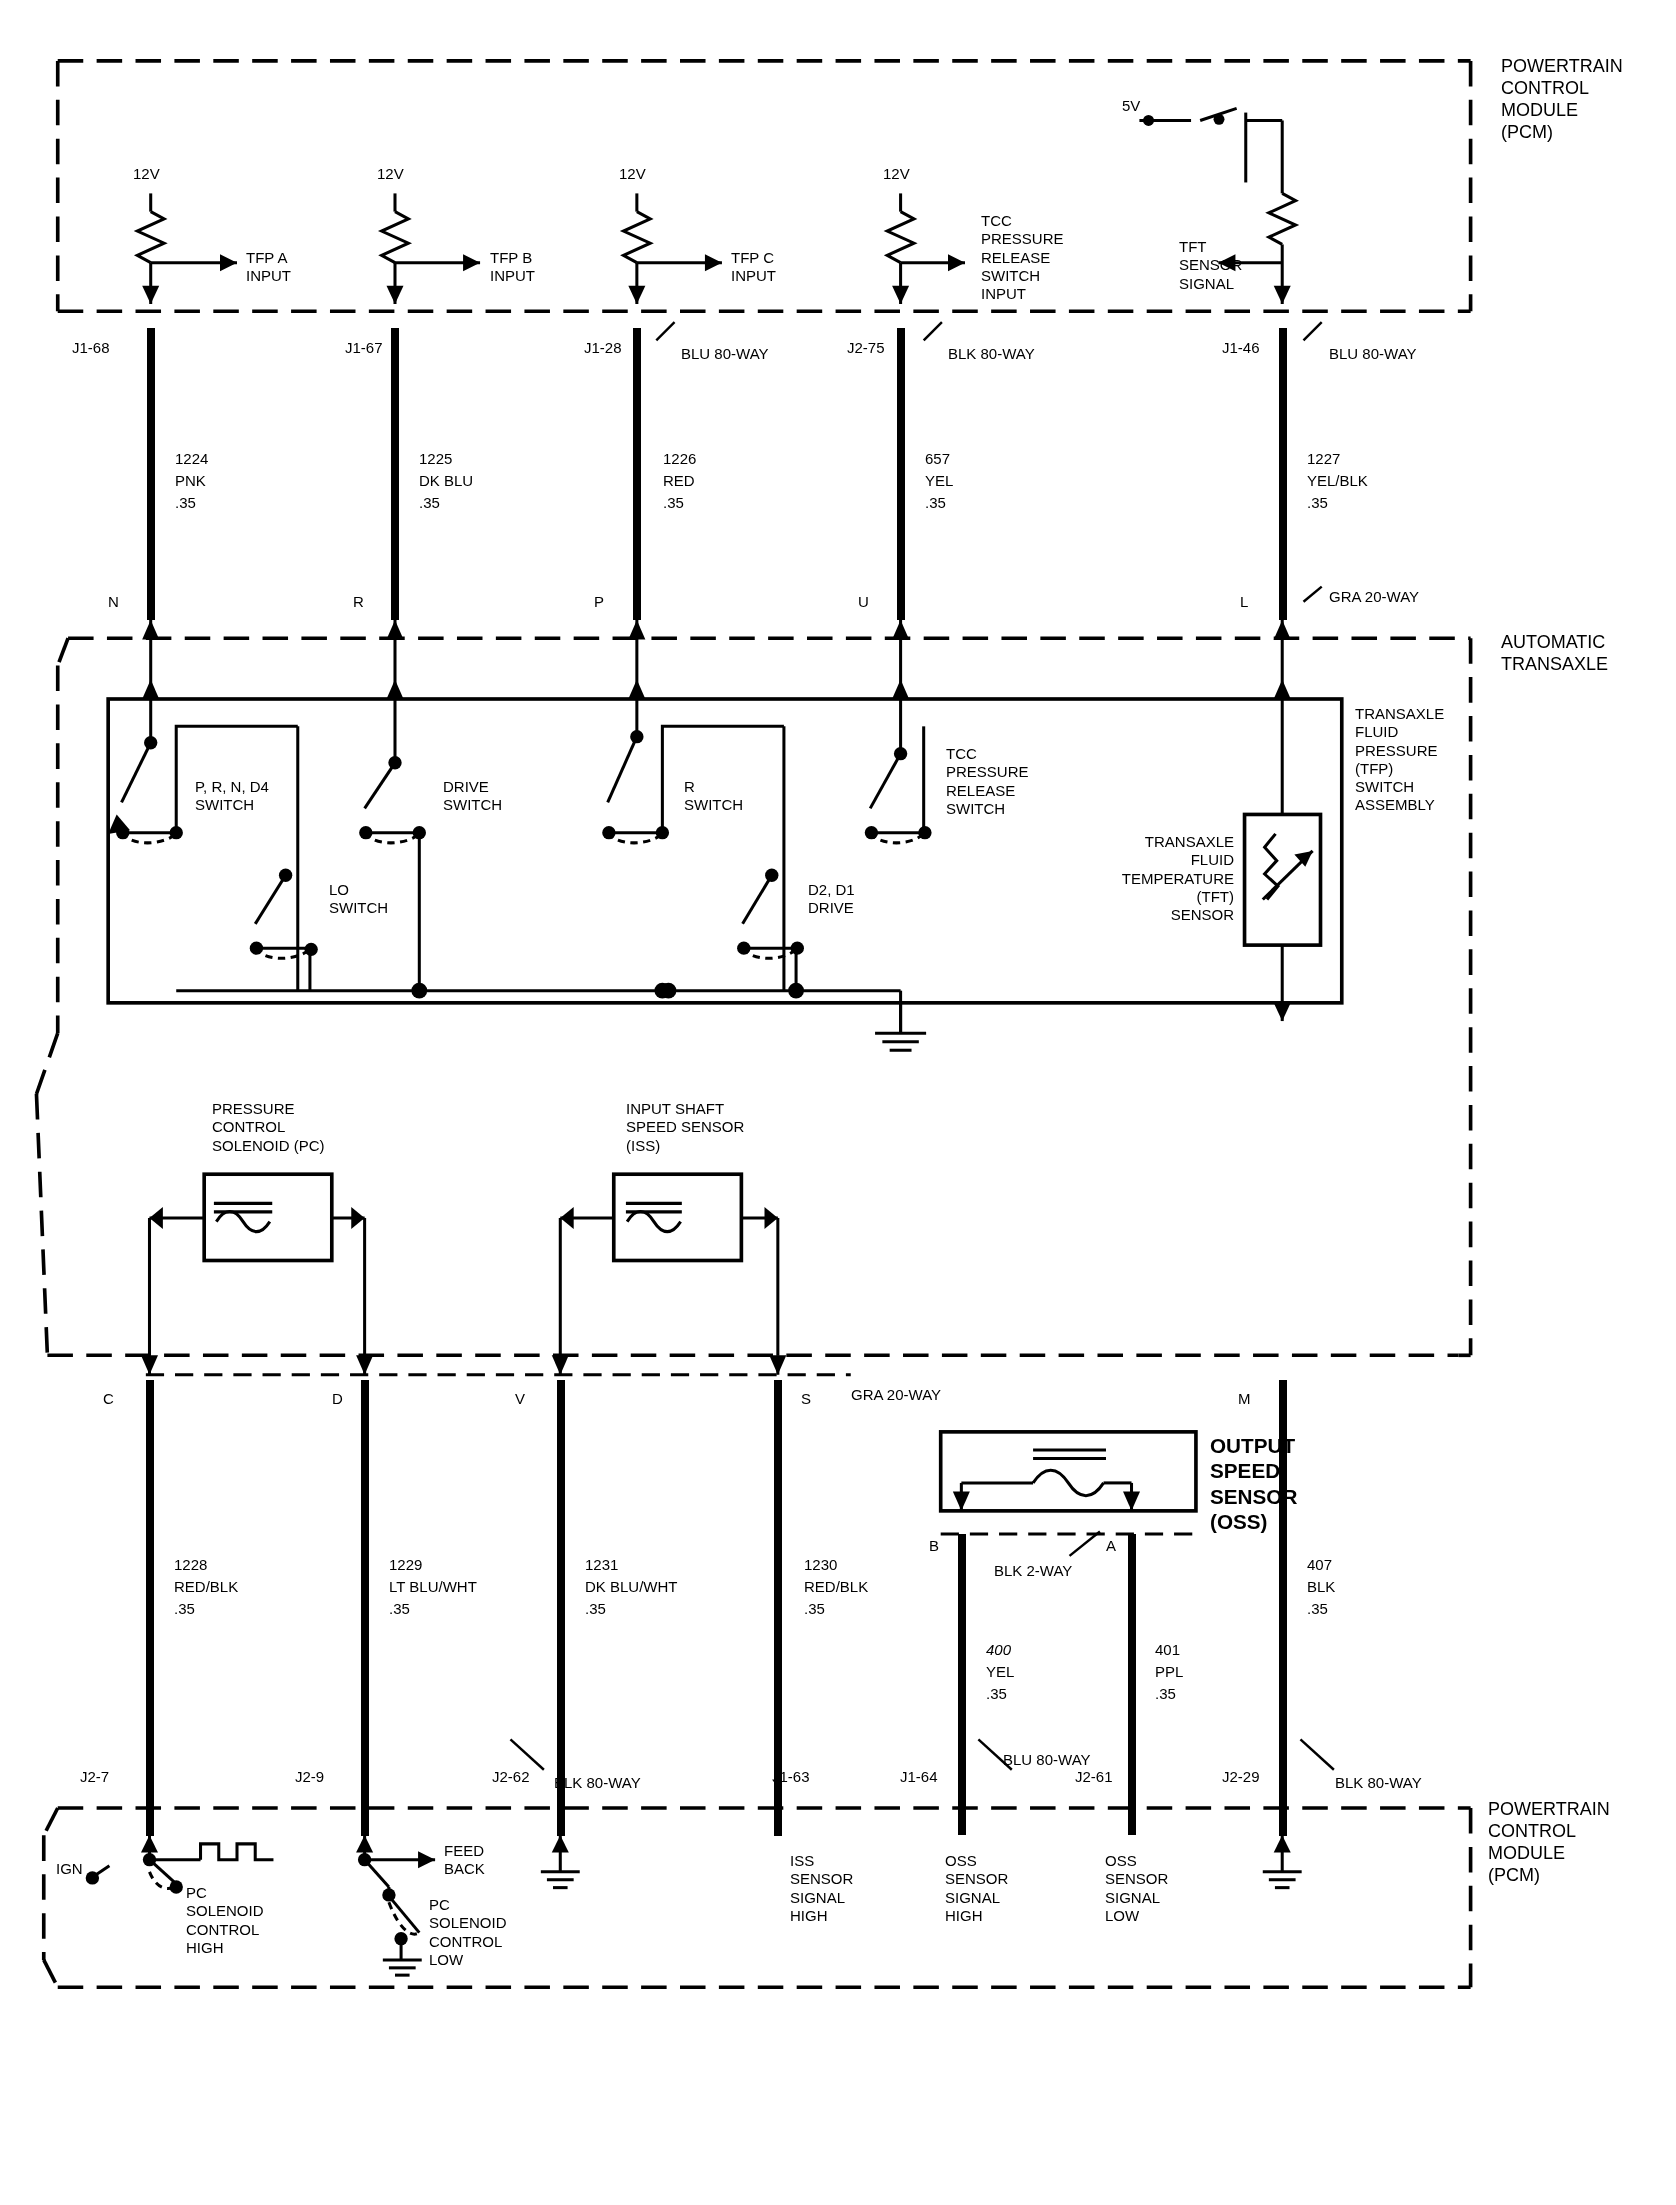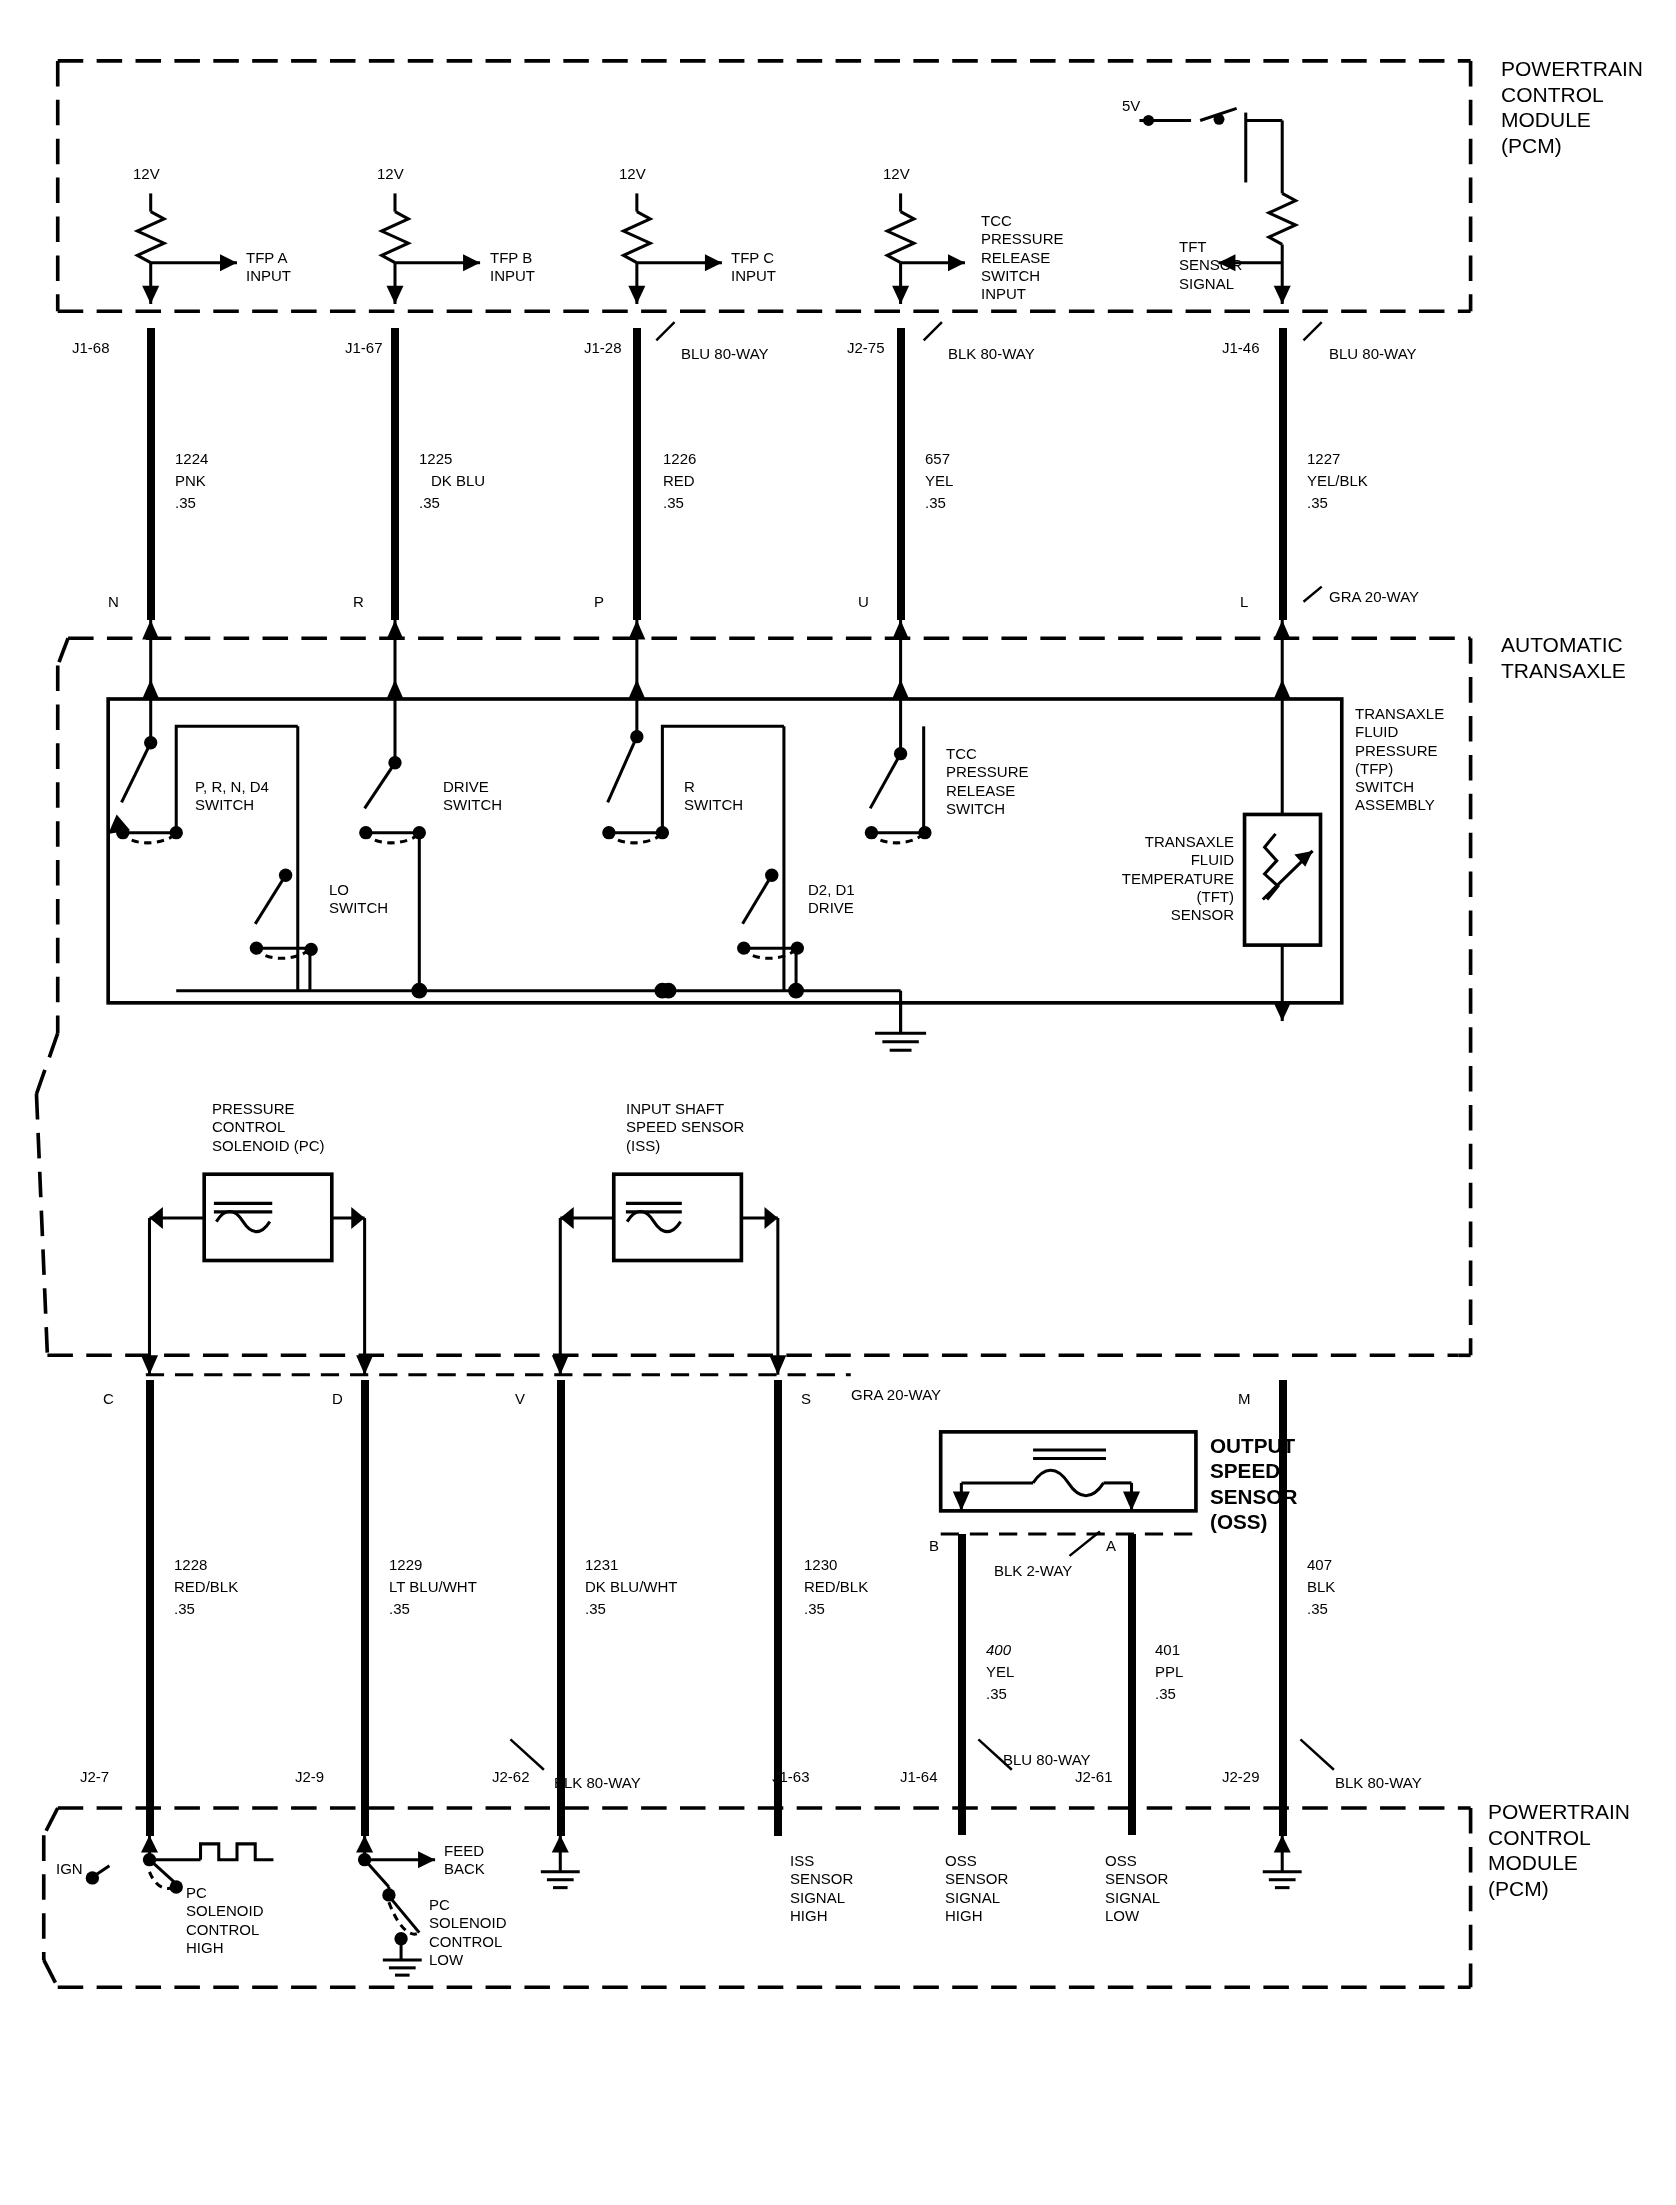--- a/index.html
+++ b/index.html
@@ -1,21 +1,21 @@
 <!DOCTYPE html>
 <html style="font-size:9.7px"><head>
 <meta charset="utf-8">
 <style>
   html,body{margin:0;padding:0;background:#ffffff;}
   body{font-family:"Liberation Sans", sans-serif;}
   #sheet{position:relative;width:1676px;height:2205px;background:#fff;overflow:hidden;}
   .t{position:absolute;font-family:"Liberation Sans", sans-serif;color:#000;white-space:pre;line-height:1.22;}
   .lbl{font-size:15px;}
   .lbl-big{font-size:20.7px;font-weight:bold;}
-  .lbl-mod{font-size:21px;}
+  .lbl-mod{font-size:18px;}
   .wire{position:absolute;background:#000;}
   .vw{width:8px;}
   svg{position:absolute;left:0;top:0;overflow:visible;}
 </style>
 </head>
 <body>
 
 <div id="sheet">
 
   <svg width="1676" height="2205" viewBox="0 0 2758 3628">
@@ -360,21 +360,21 @@
   <div class="t lbl" style="left:847px; top:339px;">J2-75</div>
   <div class="t lbl" style="left:948px; top:345px;">BLK 80-WAY</div>
   <div class="t lbl" style="left:1222px; top:339px;">J1-46</div>
   <div class="t lbl" style="left:1329px; top:345px;">BLU 80-WAY</div>
 
   <div class="t lbl" style="left:175px;  top:450px;">1224</div>
   <div class="t lbl" style="left:175px;  top:472px;">PNK</div>
   <div class="t lbl" style="left:175px;  top:494px;">.35</div>
 
   <div class="t lbl" style="left:419px;  top:450px;">1225</div>
-  <div class="t lbl" style="left:419px;  top:472px;margin-left:12px;">DK BLU</div>
+  <div class="t lbl" style="left:419px;  top:472px;">DK BLU</div>
   <div class="t lbl" style="left:419px;  top:494px;">.35</div>
 
   <div class="t lbl" style="left:663px; top:450px;">1226</div>
   <div class="t lbl" style="left:663px; top:472px;">RED</div>
   <div class="t lbl" style="left:663px; top:494px;">.35</div>
 
   <div class="t lbl" style="left:925px; top:450px;">657</div>
   <div class="t lbl" style="left:925px; top:472px;">YEL</div>
   <div class="t lbl" style="left:925px; top:494px;">.35</div>
 

